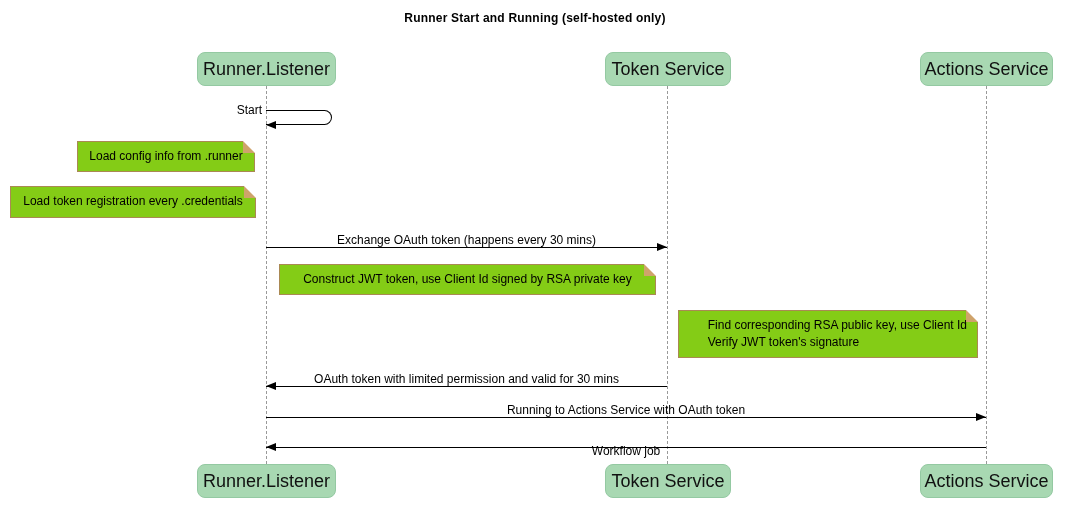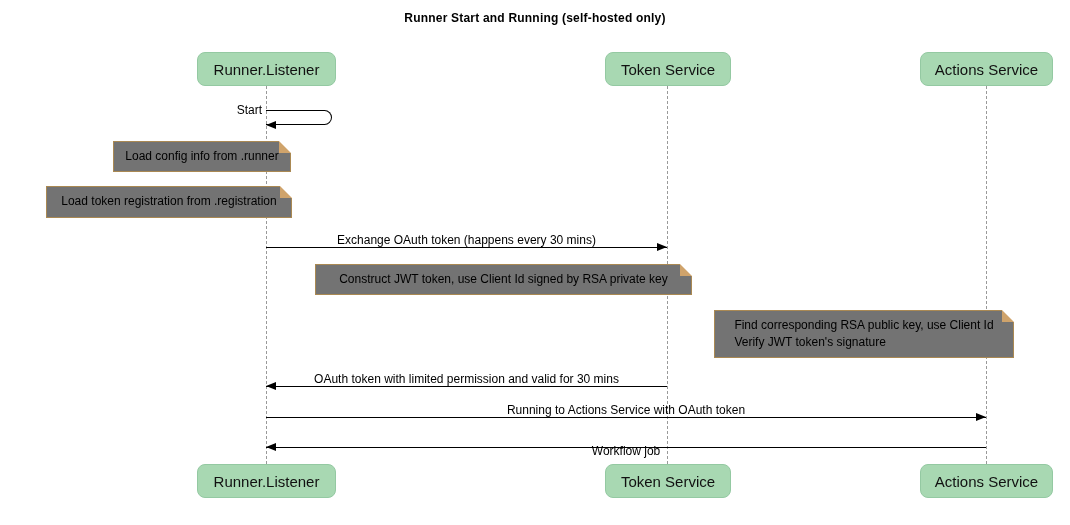--- a/index.html
+++ b/index.html
@@ -8,21 +8,21 @@
     font-family:"Liberation Sans",sans-serif;color:#000;overflow:hidden;
   }
   .title{
     position:absolute;left:0;top:11px;width:100%;text-align:center;
     font-size:12px;font-weight:bold;letter-spacing:.2px;
   }
   .participant{
     position:absolute;height:34px;box-sizing:border-box;
     background:#a8d8b2;border:1px solid #94c9a2;border-radius:8px;
     display:flex;align-items:center;justify-content:center;
-    font-size:15px;color:#111;
+    font-size:18px;color:#111;
   }
   .lifeline{
     position:absolute;top:86px;height:378px;width:0;
     border-left:1px dashed #999999;
   }
   .mlabel{
     position:absolute;font-size:12px;line-height:14px;height:14px;
     text-align:center;white-space:nowrap;color:#000;
   }
   .mline{
@@ -38,31 +38,31 @@
     border-top:4.5px solid transparent;border-bottom:4.5px solid transparent;
     border-right:10px solid #000000;
   }
   .self-loop{
     position:absolute;box-sizing:border-box;
     border-top:1.4px solid #000;border-right:1.4px solid #000;border-bottom:1.4px solid #000;
     border-radius:0 9px 9px 0;
   }
   .note{
     position:absolute;box-sizing:border-box;
-    background:#737373;border:1px solid #aa8953;
+    background:#84cc16;border:1px solid #aa8953;
     font-size:12px;line-height:1.45;color:#000;
     display:flex;align-items:center;justify-content:center;
-    text-align:center;padding:0 6px;margin-left:36px;
+    text-align:center;padding:0 6px;
   }
   .note::after{ 
     content:"";position:absolute;top:-1px;right:-1px;width:0;height:0;
     border-style:solid;border-width:0 12px 12px 0;
     border-color:#ffffff #ffffff #cfa36b #cfa36b;
   }
-  .note.left-align{justify-content:center;text-align:left;padding:4px 10px;}
+  .note.left-align{justify-content:flex-end;text-align:left;padding:4px 10px;}
   .note-text{white-space:pre-line;}
 </style>
 </head>
 <body>
 
 <div class="canvas">
 
   <div class="title">Runner Start and Running (self-hosted only)</div>
 
   <div class="lifeline" style="left:266px"></div>
@@ -75,21 +75,21 @@
 
   <div class="mlabel" style="left:180px;top:103px;width:82px;text-align:right">Start</div>
   <div class="self-loop" style="left:266px;top:110px;width:66px;height:15px"></div>
   <div class="ah-left" style="left:266px;top:121px"></div>
 
   <div class="note" style="left:77px;top:141px;width:178px;height:31px">
     <span class="note-text">Load config info from .runner</span>
   </div>
 
   <div class="note" style="left:10px;top:186px;width:246px;height:32px">
-    <span class="note-text">Load token registration from .registration</span>
+    <span class="note-text">Load token registration every .credentials</span>
   </div>
 
   <div class="mlabel" style="left:266px;top:233px;width:401px">Exchange OAuth token (happens every 30 mins)</div>
   <div class="mline" style="left:266px;top:247px;width:401px"></div>
   <div class="ah-right" style="left:657px;top:243px"></div>
 
   <div class="note" style="left:279px;top:264px;width:377px;height:31px">
     <span class="note-text">Construct JWT token, use Client Id signed by RSA private key</span>
   </div>
 

